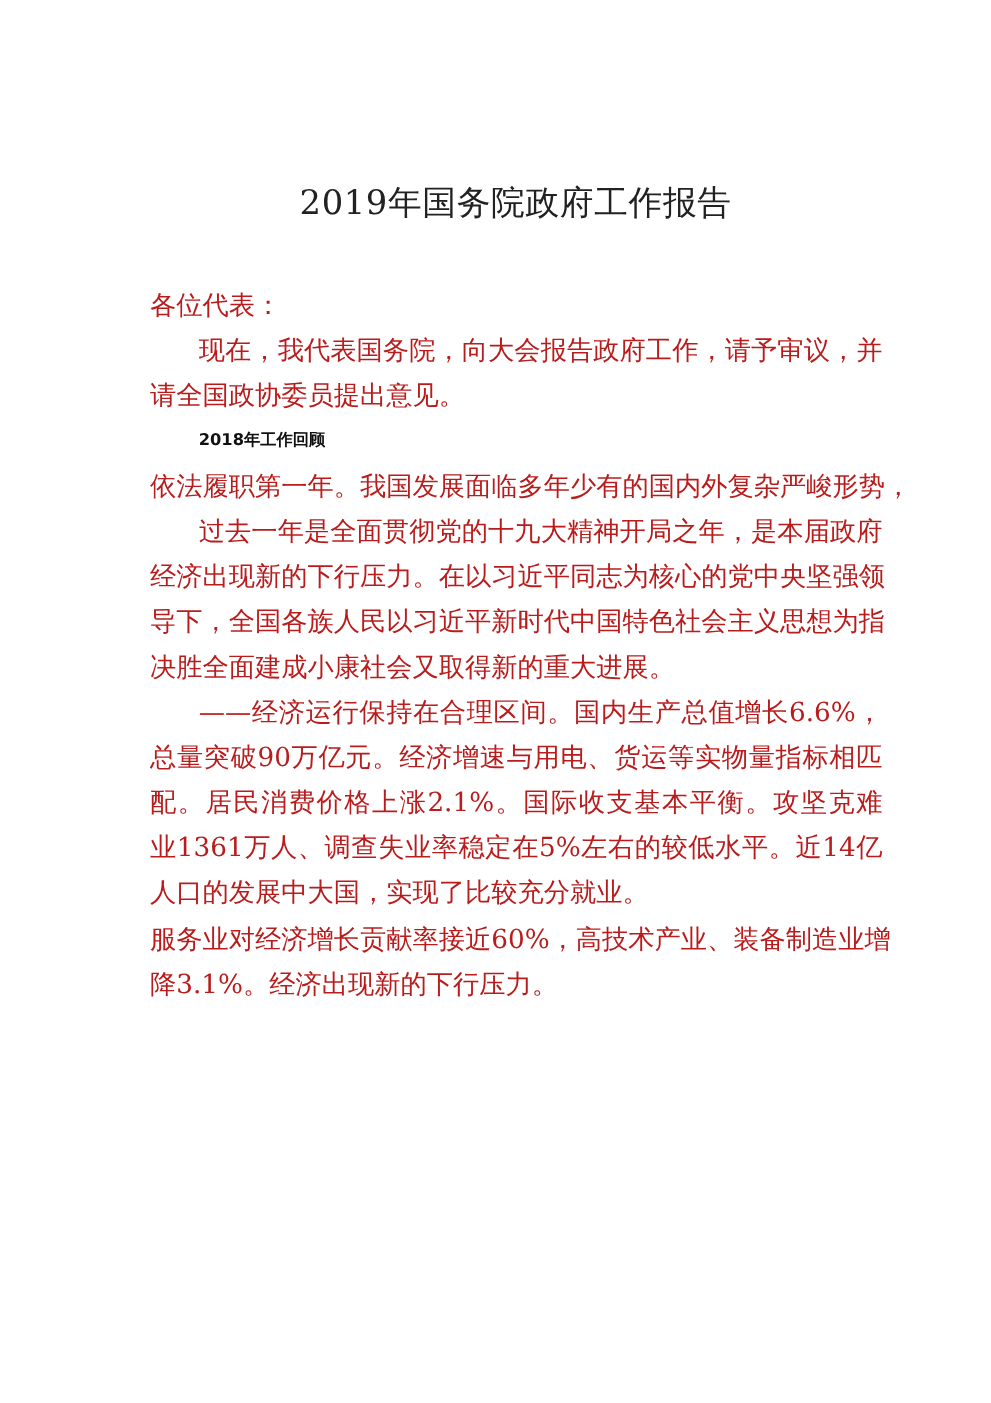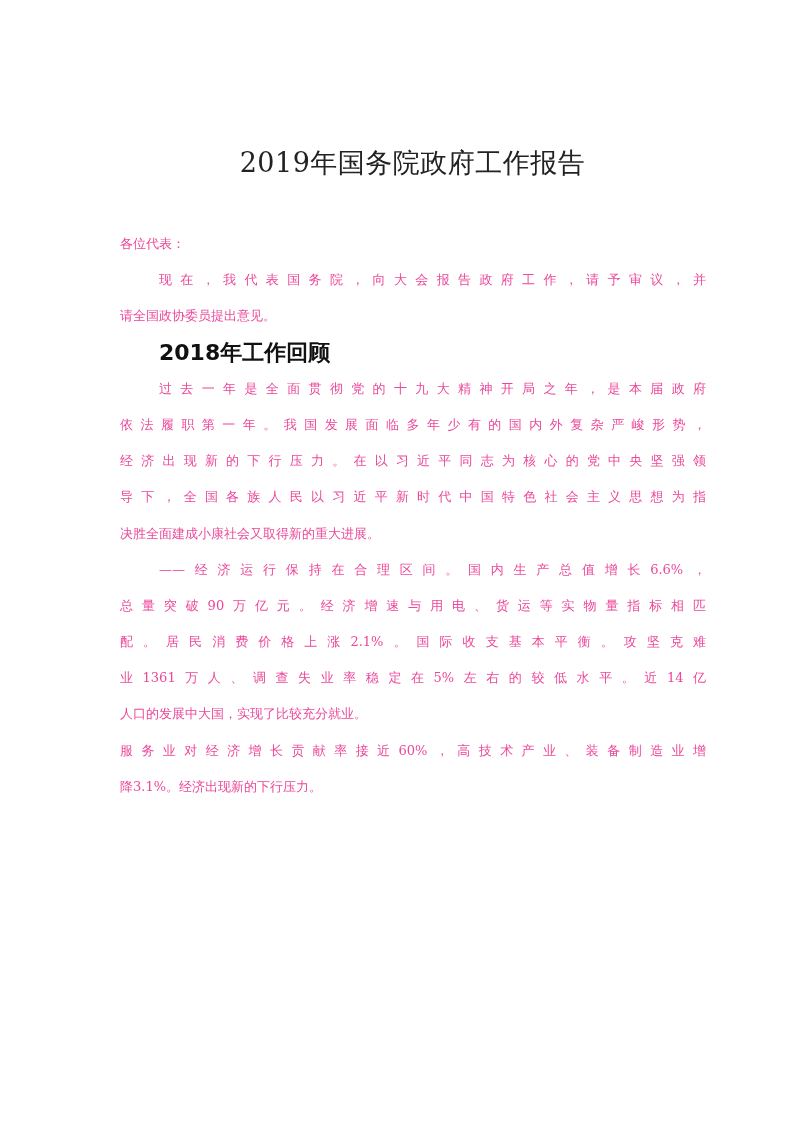--- a/index.html
+++ b/index.html
@@ -36,37 +36,37 @@
     .body {
       position: absolute;
       left: 104px;
       top: 226px;
       width: 586px;
     }
     .line {
       display: block;
       height: 36.2px;
       line-height: 36.2px;
-      font-size: 13px;
+      font-size: 21px;
       white-space: nowrap;
       text-align: justify;
       text-align-last: justify;
-      color: #ec4899;
+      color: #b91c1c;
     }
     .line.last {
       text-align-last: left;
     }
     .line.indent {
       padding-left: 39px;
     }
     .line.heading {
       font-family: "DejaVu Sans", "Liberation Sans", sans-serif;
       font-weight: bold;
       text-align-last: left;
-      font-size: 22px;
+      font-size: 13px;
       color: #111;
     }
     .line.salutation {
       text-align-last: left;
     }
   </style>
 </head>
 <body>
 
 <div class="page">
@@ -76,22 +76,22 @@
     <div class="line salutation">各位代表：</div>
 
     <div>
       <div class="line indent">现在，我代表国务院，向大会报告政府工作，请予审议，并</div>
       <div class="line last">请全国政协委员提出意见。</div>
     </div>
 
     <div class="line indent heading">2018年工作回顾</div>
 
     <div>
+      <div class="line">依法履职第一年。我国发展面临多年少有的国内外复杂严峻形势，</div>
       <div class="line indent">过去一年是全面贯彻党的十九大精神开局之年，是本届政府</div>
-      <div class="line">依法履职第一年。我国发展面临多年少有的国内外复杂严峻形势，</div>
       <div class="line">经济出现新的下行压力。在以习近平同志为核心的党中央坚强领</div>
       <div class="line">导下，全国各族人民以习近平新时代中国特色社会主义思想为指</div>
       <div class="line last">决胜全面建成小康社会又取得新的重大进展。</div>
     </div>
 
     <div>
       <div class="line indent">——经济运行保持在合理区间。国内生产总值增长6.6%，</div>
       <div class="line">总量突破90万亿元。经济增速与用电、货运等实物量指标相匹</div>
       <div class="line">配。居民消费价格上涨2.1%。国际收支基本平衡。攻坚克难</div>
       <div class="line">业1361万人、调查失业率稳定在5%左右的较低水平。近14亿</div>

